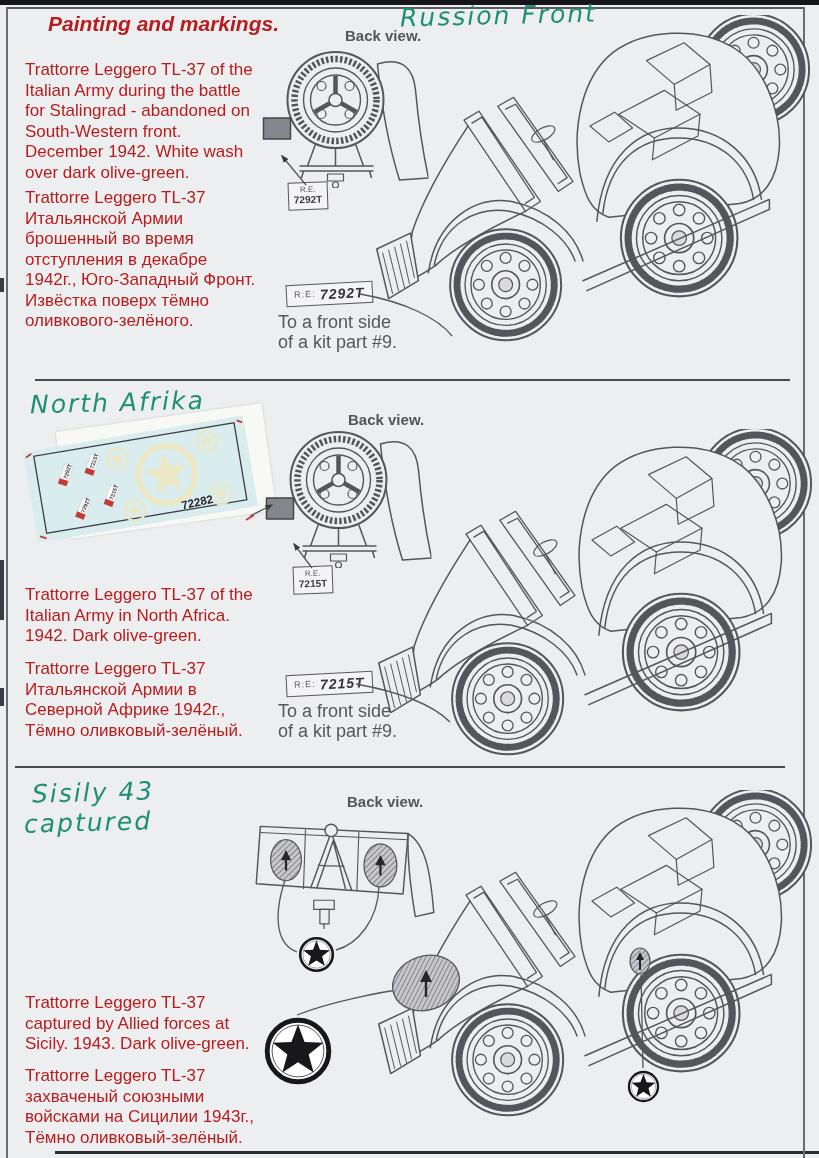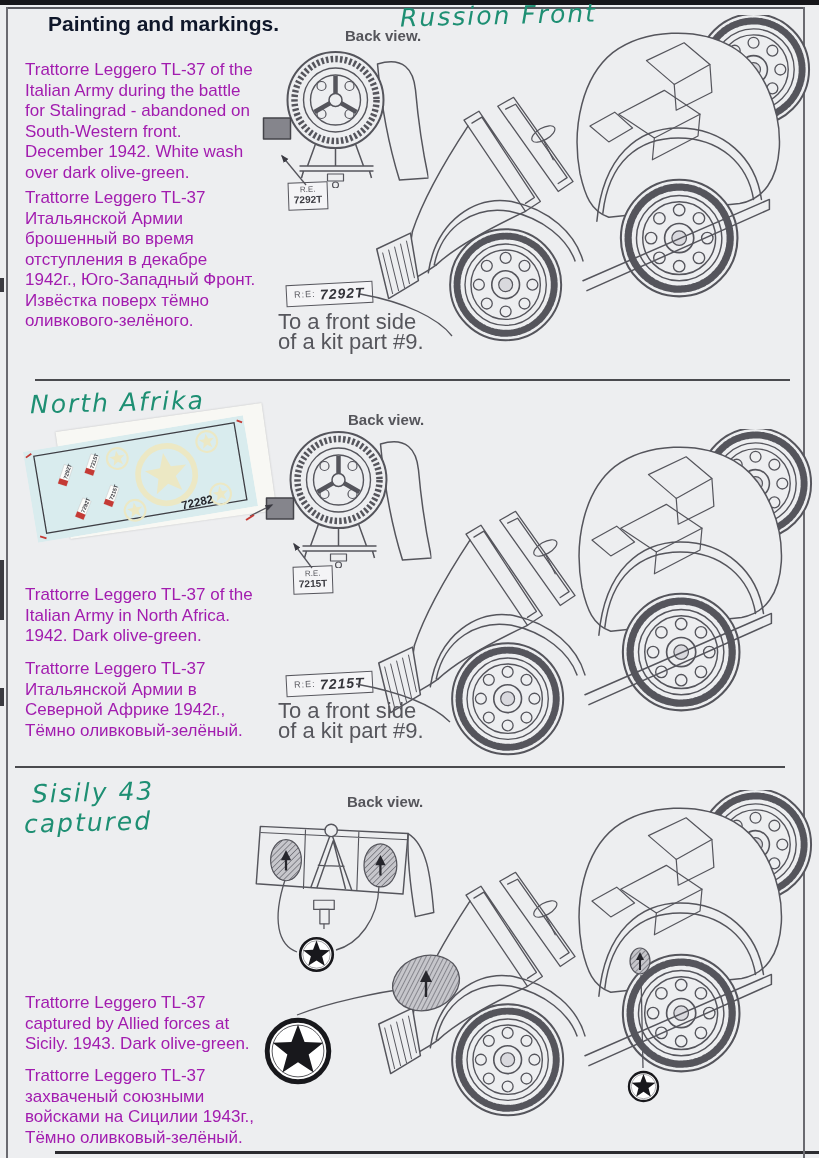--- a/index.html
+++ b/index.html
@@ -7,26 +7,26 @@
         font-family:"Liberation Sans","DejaVu Sans",sans-serif;color:#4c4c52;}
   .abs{position:absolute;}
   .scan-bar-top{left:0;top:0;width:819px;height:5px;background:#16161a;}
   .scan-bar-bottom{left:55px;top:1151px;width:764px;height:3px;background:#2c2c30;}
   .scan-smudge{width:4px;background:#3a3a40;}
   .frame-top{left:6px;top:7px;width:799px;height:2px;background:#5a5a60;}
   .frame-left{left:6px;top:7px;width:2px;height:1151px;background:#6a6a70;}
   .frame-right{left:803px;top:7px;width:2px;height:1151px;background:#6a6a70;}
   .divider{height:2px;background:#4a4a4e;}
   .section{position:absolute;left:0;width:819px;}
-  .page-title{font-size:21px;font-weight:bold;color:#0f172a;}
-  .para{font-size:17px;line-height:20.5px;white-space:pre-line;color:#a21caf;width:250px;}
+  .page-title{font-size:21px;font-weight:bold;font-style:italic;color:#b91c1c;}
+  .para{font-size:17px;line-height:20.5px;white-space:pre-line;color:#b91c1c;width:250px;}
   .backview{font-size:15px;color:#55555b;font-weight:bold;}
   .handwriting{color:#1e8f73;font-size:25px;letter-spacing:2px;font-style:italic;
                font-family:"DejaVu Sans",cursive,sans-serif;transform:rotate(-1.5deg);white-space:nowrap;}
-  .note{font-size:22px;line-height:20px;white-space:pre-line;color:#56565c;}
+  .note{font-size:18px;line-height:20px;white-space:pre-line;color:#56565c;}
   .plate-mounted{width:40px;height:28px;border:1.5px solid #55555c;background:#f4f4f6;
                  text-align:center;transform:rotate(-2deg);line-height:1.15;padding-top:2px;box-sizing:border-box;}
   .plate-mounted .l1{font-size:8px;display:block;color:#5a5a60;}
   .plate-mounted .l2{font-size:10px;font-weight:bold;display:block;color:#3c3c42;}
   .plate-front{height:22px;border:1.5px solid #55555c;background:#f4f4f6;padding:1px 7px 0 7px;
                transform:rotate(-3deg);white-space:nowrap;box-sizing:border-box;}
   .plate-front .pfx{font-size:9px;vertical-align:3px;color:#5a5a60;letter-spacing:1px;}
   .plate-front .num{font-size:14px;font-weight:bold;font-style:italic;color:#34343a;letter-spacing:1px;}
   .decal-backing{background:#f8f8f4;transform:rotate(-8deg);box-shadow:0 0 2px #bbb;}
   svg{display:block;}

